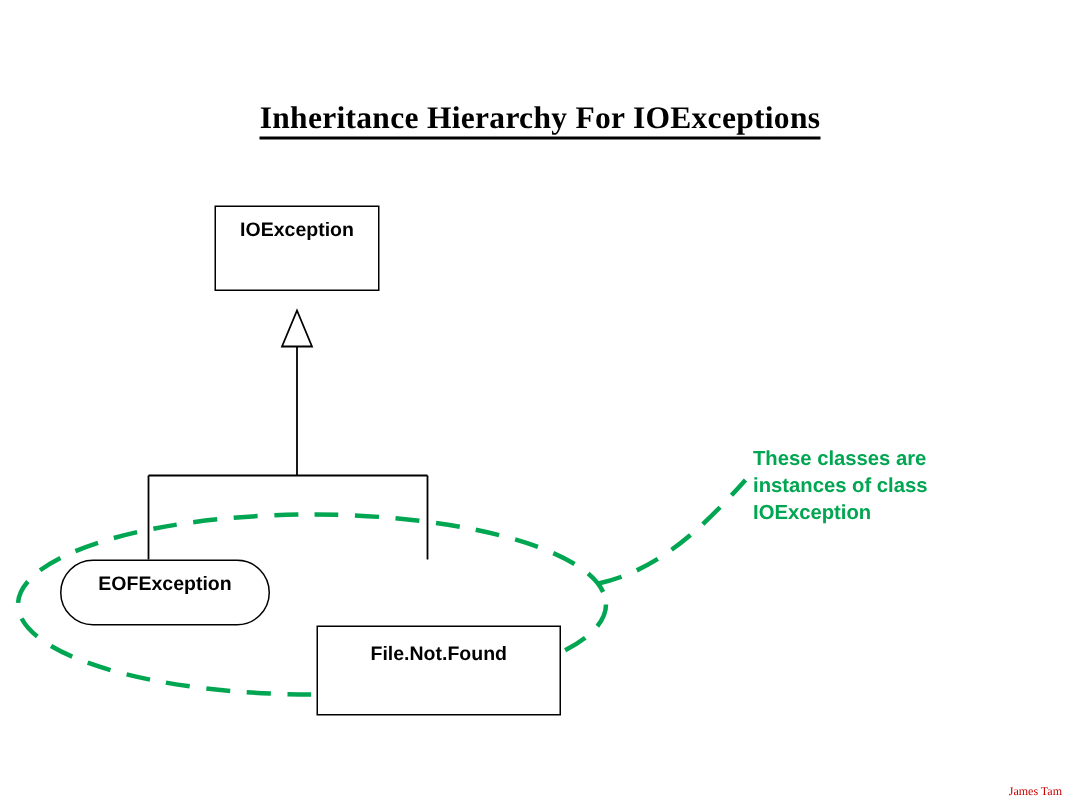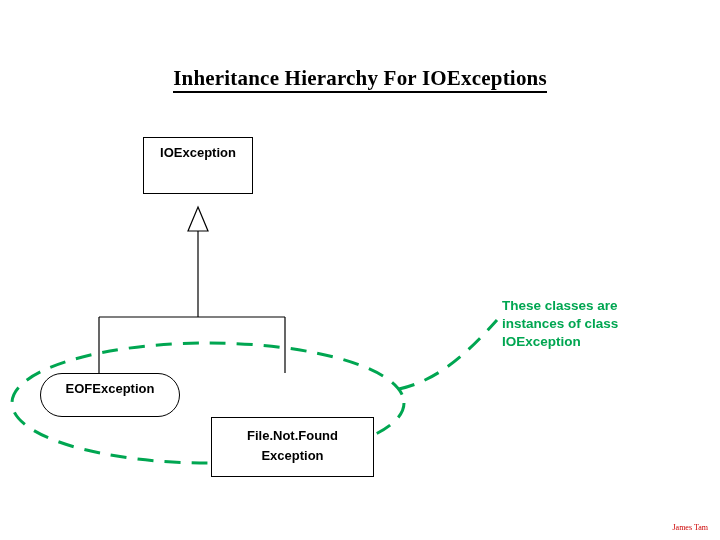--- a/index.html
+++ b/index.html
@@ -143,21 +143,20 @@
   <div class="class-box" id="box-ioexception">
     <span class="label">IOException</span>
   </div>
 
   <div class="class-box" id="box-eofexception">
     <span class="label">EOFException</span>
   </div>
 
   <div class="class-box" id="box-filenotfound">
     <span class="label">File.Not.Found</span>
-    <span class="label" style="padding-top:0">Exception</span>
   </div>
 
   <div id="annotation">
     <div>These classes are</div>
     <div>instances of class</div>
     <div>IOException</div>
   </div>
 
   <div id="credit">James Tam</div>
 

